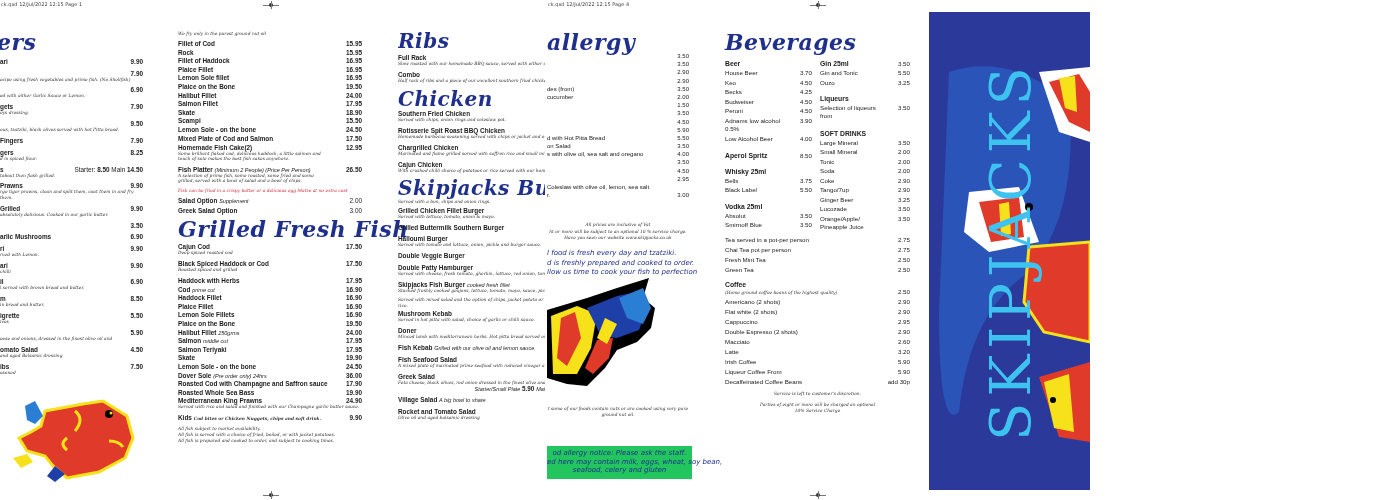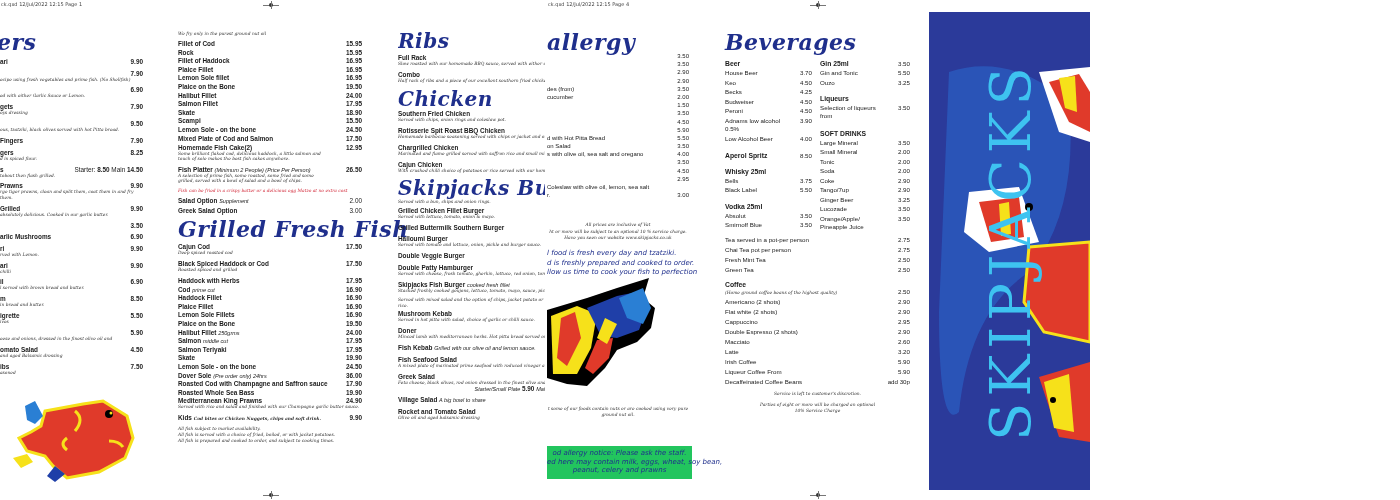--- a/index.html
+++ b/index.html
@@ -683,21 +683,21 @@
   <div id="nut-list">
       <div class="center-note">t some of our foods contain nuts or are cooked using very pure</div>
       <div class="center-note">ground nut oil.</div>
     </div>
 </div>
 
 <div class="allergy">
   <div id="allergy-list" style="padding-top:3px;">
       <p>od allergy notice: Please ask the staff.</p>
       <p>ed here may contain milk, eggs, wheat, soy bean,</p>
-      <p>peanut, celery and prawns</p>
+      <p>seafood, celery and gluten</p>
     </div>
 </div>
 
 <div class="col bev" style="left:725px; top:30px; width:185px;">
   <div class="script h-xl">Beverages</div>
   <div style="display:flex; gap:8px; margin-top:6px;">
     <div id="bev-left" style="width:87px;">
         <div class="row head">
           <span>Beer</span>
         </div>

